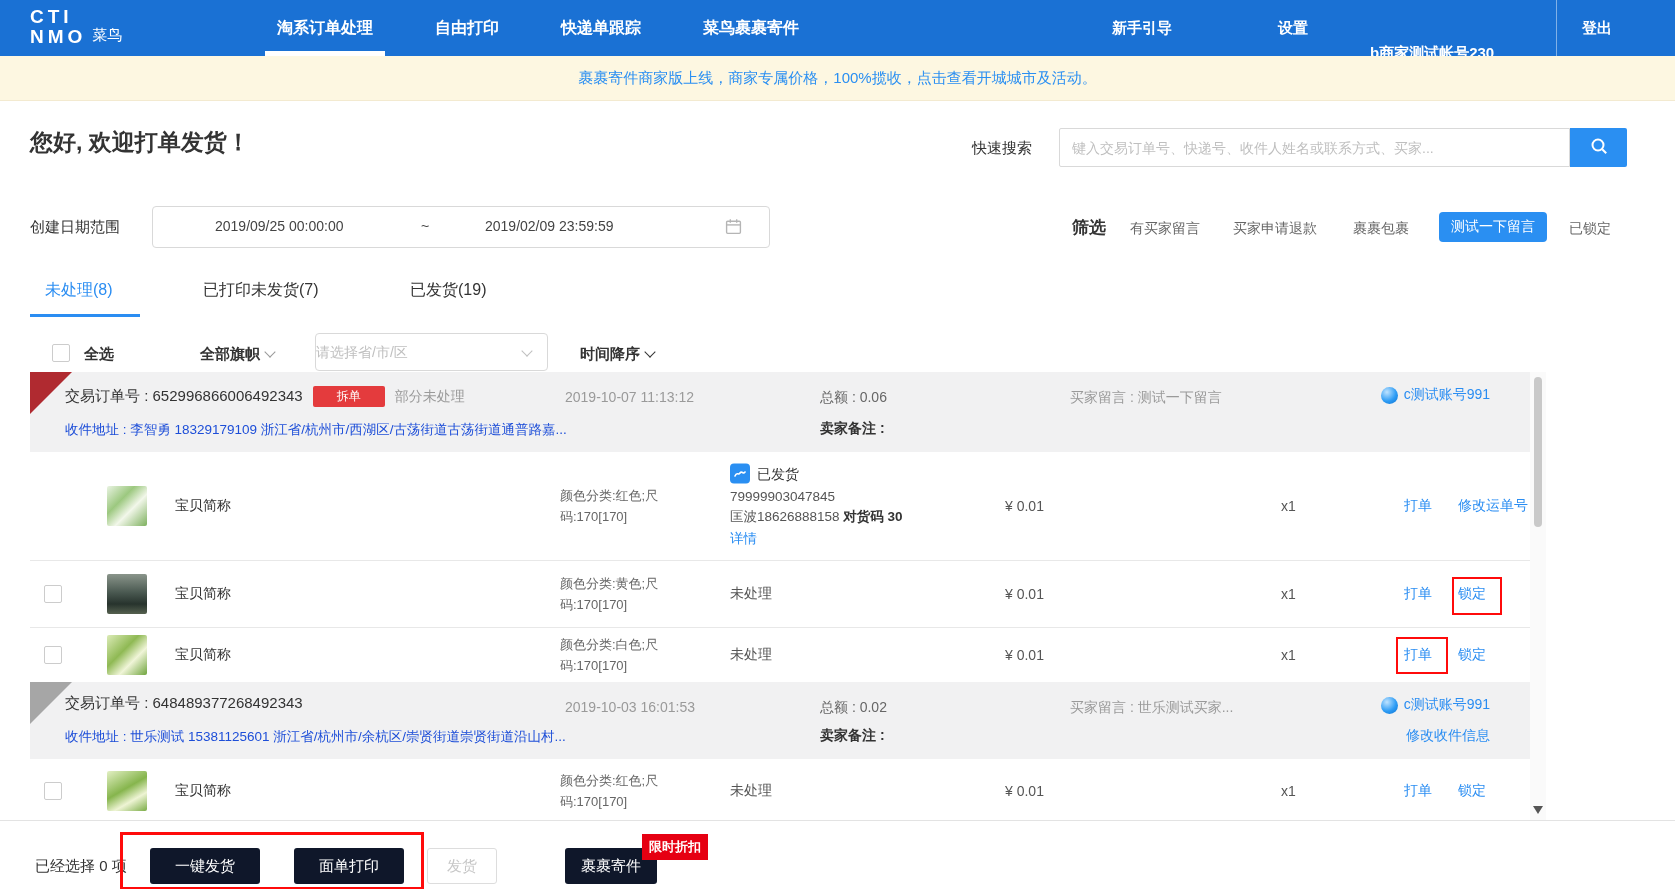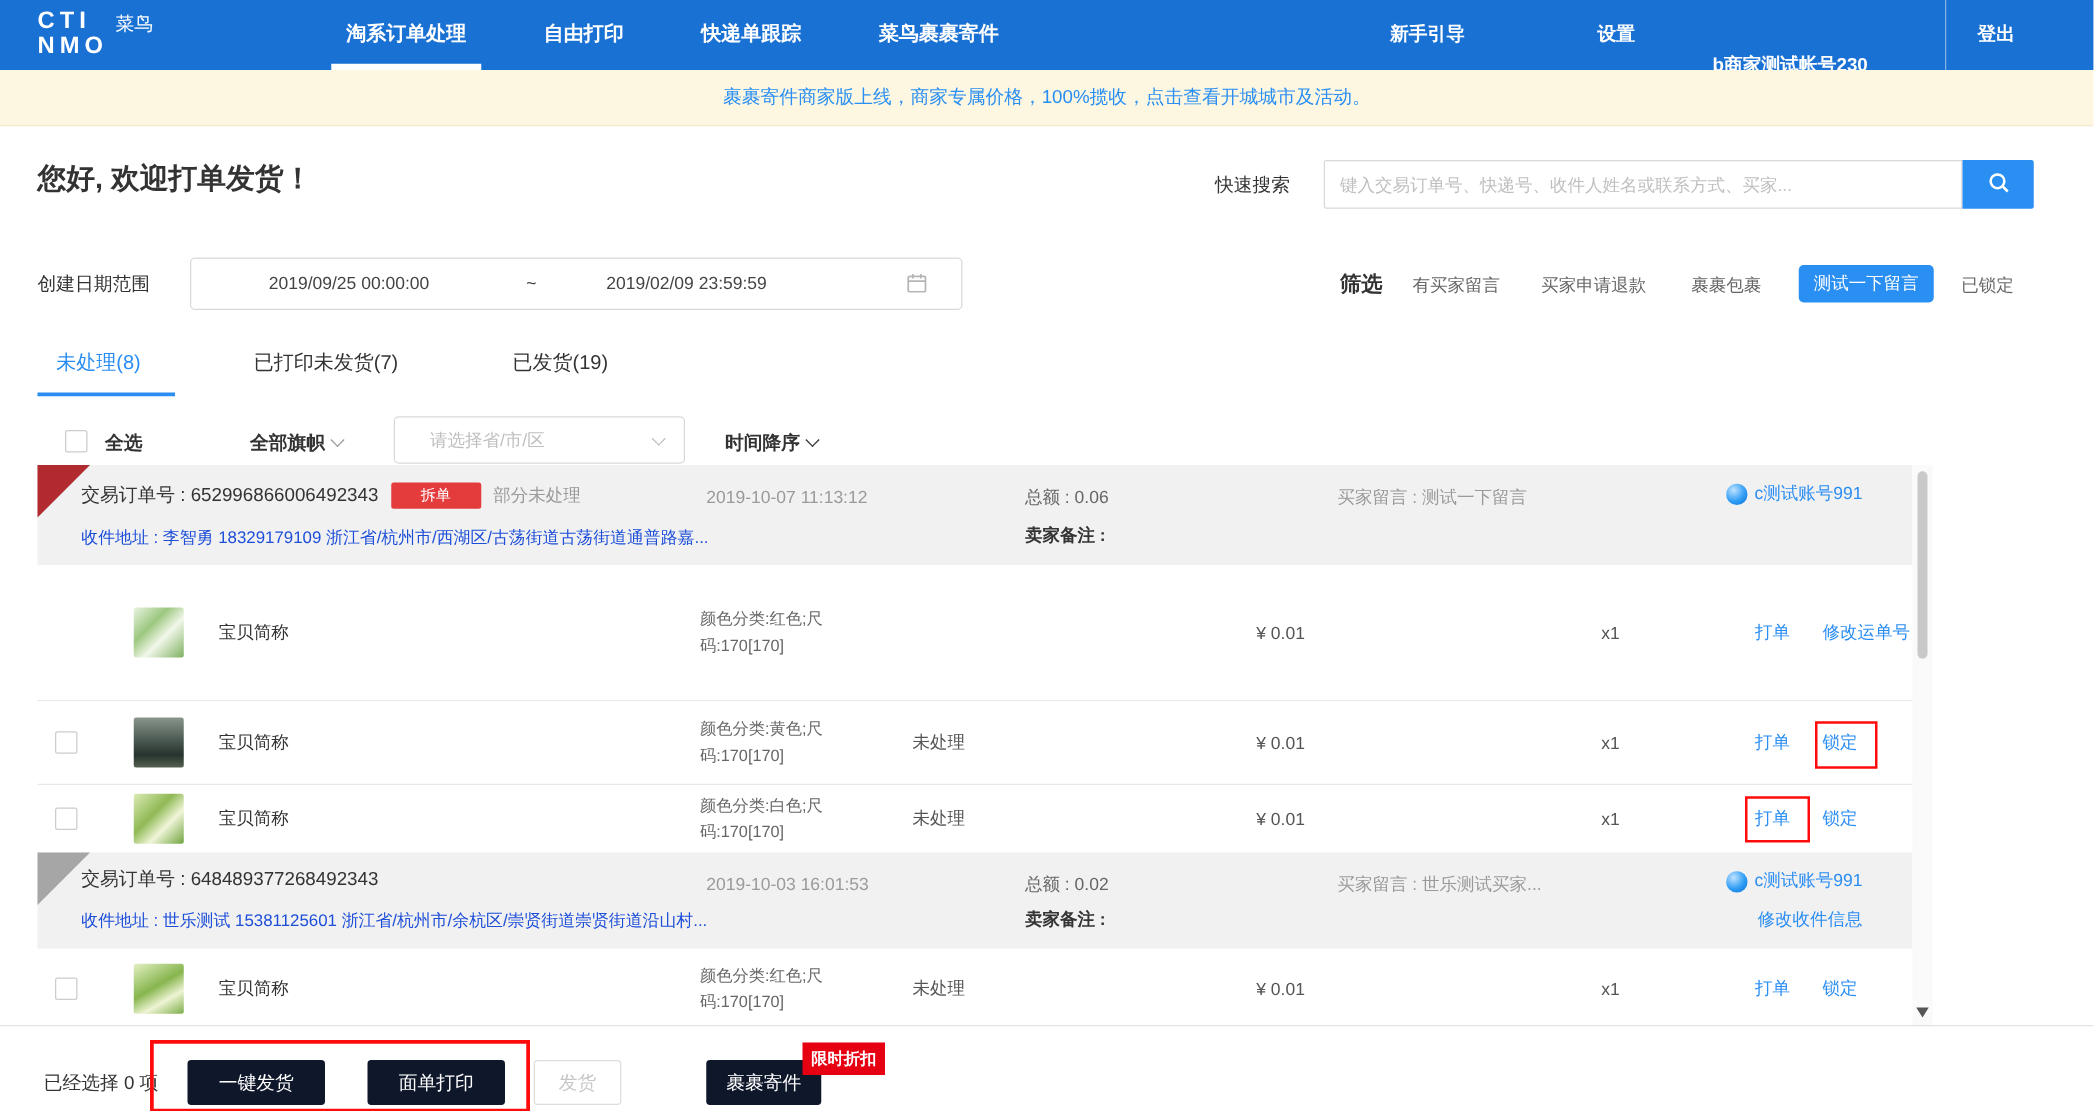--- a/index.html
+++ b/index.html
@@ -2,21 +2,21 @@
 <html><head>
 <meta charset="utf-8">
 <style>
   html,body{margin:0;padding:0;}
   #app{position:relative;width:1675px;height:889px;overflow:hidden;background:#fff;
        font-family:"Liberation Sans","DejaVu Sans",sans-serif;color:#333;}
   
   .nav{position:absolute;left:0;top:0;width:1675px;height:56px;background:#1a71d4;}
   .logo{position:absolute;left:30px;top:7px;display:flex;align-items:flex-end;color:#fff;}
   .logo-en{display:flex;flex-direction:column;font-weight:bold;font-size:19px;letter-spacing:4px;line-height:20px;}
-  .logo-cn{font-size:15px;margin-left:6px;margin-bottom:18px;}
+  .logo-cn{font-size:15px;margin-left:6px;margin-bottom:2px;}
   .menu{position:absolute;left:277px;top:0;display:flex;height:56px;}
   .menu-item{position:relative;margin-right:62px;line-height:56px;color:#fff;font-size:16px;font-weight:bold;cursor:pointer;}
   .menu-item.active::after{content:"";position:absolute;left:-12px;right:-12px;bottom:0;height:5px;background:#fff;}
   .nav-right span.nv{position:absolute;top:0;line-height:56px;color:#fff;font-size:15px;font-weight:bold;cursor:pointer;}
   .nav-div{position:absolute;left:1556px;top:0;width:1px;height:56px;background:rgba(255,255,255,.45);}
   
   .banner{position:absolute;left:0;top:56px;width:1675px;height:44px;background:#fdf7e1;border-bottom:1px solid #f3ead0;
           text-align:center;line-height:44px;font-size:15px;color:#2a8ff2;cursor:pointer;}
   
   .greeting{position:absolute;left:30px;top:127px;font-size:23px;font-weight:600;color:#333;}
@@ -43,21 +43,21 @@
   .tab.active{color:#2a8df2;}
   .t1{left:45px;} .t2{left:203px;} .t3{left:410px;}
   .tab-line{position:absolute;left:30px;top:314px;width:110px;height:3px;background:#2a8df2;}
   
   .cbx{width:16px;height:16px;border:1px solid #ccc;border-radius:2px;background:#fff;cursor:pointer;}
   .tb-cbx{position:absolute;left:52px;top:344px;}
   .tb-sel{position:absolute;left:84px;top:345px;font-size:15px;font-weight:600;color:#333;}
   .tb-flag{position:absolute;left:184px;top:345px;font-size:15px;font-weight:600;color:#333;cursor:pointer;margin-left:16px;}
   .region{position:absolute;left:315px;top:333px;width:233px;height:38px;box-sizing:border-box;
           border:1px solid #d9d9d9;border-radius:4px;cursor:pointer;}
-  .region .ph{position:absolute;left:28px;top:10px;font-size:14px;color:#bfbfbf;}
+  .region .ph{position:absolute;left:0;top:10px;font-size:14px;color:#bfbfbf;}
   .region .chev{position:absolute;right:16px;top:13px;color:#bfbfbf;margin-left:0;}
   .tb-sort{position:absolute;left:580px;top:345px;font-size:15px;font-weight:600;color:#333;cursor:pointer;}
   .chev{display:inline-block;width:7px;height:7px;border-right:1.5px solid currentColor;border-bottom:1.5px solid currentColor;
         transform:rotate(45deg);margin-left:6px;vertical-align:3px;}
   .chev.gray{color:#999;}
   
   .list{position:absolute;left:30px;top:372px;width:1500px;}
   .ghead{position:relative;background:#f1f1f2;}
   .gh1{height:80px;} .gh2{height:77px;}
   .flag{position:absolute;left:0;top:0;width:0;height:0;border-top:42px solid #b02a30;border-right:42px solid transparent;}
@@ -216,20 +216,33 @@
           <span>c测试账号991</span>
         </span>
       <span class="g-addr">收件地址 : 李智勇 18329179109 浙江省/杭州市/西湖区/古荡街道古荡街道通普路嘉...</span>
       <span class="g-note">卖家备注 :</span>
     </div>
 
     <div class="prow ra">
       <div class="cell c-thumb th-a"></div>
       <span class="cell c-title">宝贝简称</span>
       <div class="cell c-sku">颜色分类:红色;尺码:170[170]</div>
+      <div class="cell c-ship">
+        <div class="ship-line1">
+          <span class="ship-ico">
+            <svg width="12" height="9" viewBox="0 0 12 8">
+                <path d="M1 6 C3 1 4 6 6 3 C8 0 9 5 11 2" stroke="#fff" stroke-width="1.6" fill="none" stroke-linecap="round"></path>
+              </svg>
+          </span>
+          <span>已发货</span>
+        </div>
+        <div>79999903047845</div>
+        <div><span>匡波18626888158 </span><span class="goods-code">对货码 30</span></div>
+        <div class="detail">详情</div>
+      </div>
       <span class="cell c-price">¥ 0.01</span>
       <span class="cell c-qty">x1</span>
       <div class="cell c-actions">
         <span class="alink">打单</span>
         <span class="alink">修改运单号</span>
       </div>
     </div>
 
     <div class="prow rb">
       <div class="cell c-check cbx"></div>

